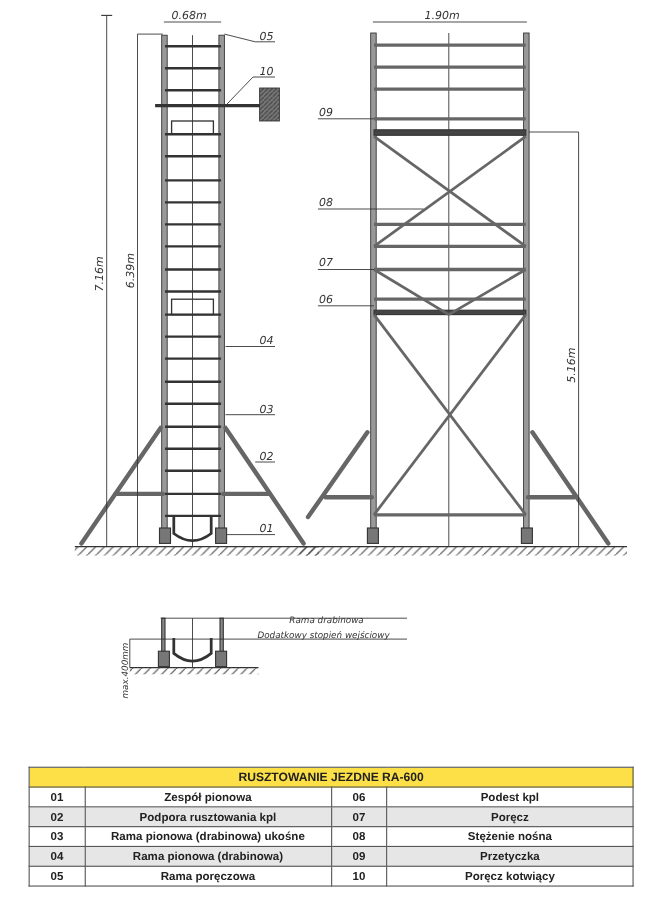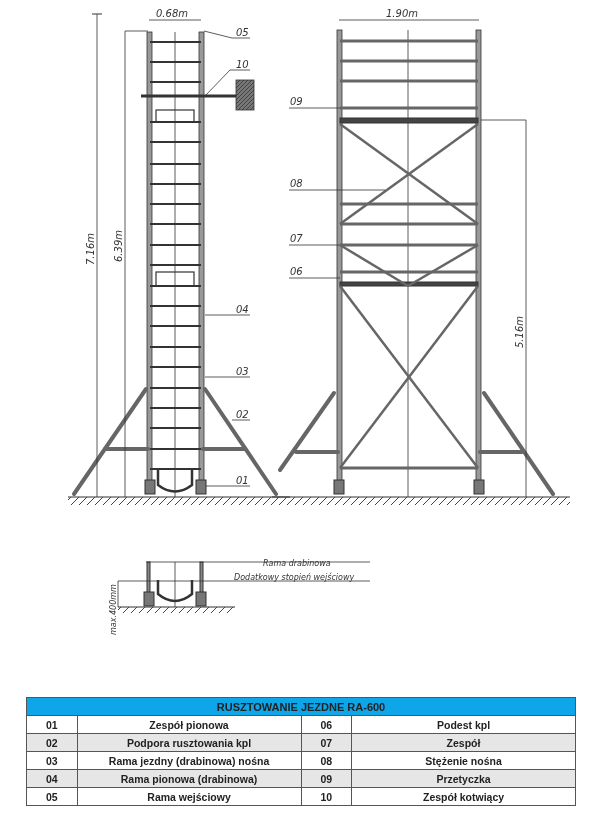--- a/index.html
+++ b/index.html
@@ -3,21 +3,21 @@
 <meta charset="utf-8">
 <style>
   html, body { margin: 0; padding: 0; background: #ffffff; }
   body { width: 600px; height: 816px; position: relative; overflow: hidden; font-family: "Liberation Sans", sans-serif; }
   #drawing { position: absolute; left: 0; top: 0; width: 600px; height: 690px; }
   .lbl { font-family: "DejaVu Sans", sans-serif; font-style: italic; font-size: 10px; fill: #333; }
   .dimlbl { font-family: "DejaVu Sans", sans-serif; font-style: italic; font-size: 10px; fill: #333; }
   .note { font-family: "DejaVu Sans", sans-serif; font-style: italic; font-size: 8px; fill: #333; }
   #parts-table { position: absolute; left: 26px; top: 697px; width: 550px; border-collapse: collapse; font-family: "Liberation Sans", sans-serif; font-weight: bold; font-size: 10.5px; color: #222; }
   #parts-table td, #parts-table th { border: 1px solid #555; height: 17px; padding: 0; text-align: center; }
-  #parts-table th { background: #0ea5e9; font-size: 11px; }
+  #parts-table th { background: #fde047; font-size: 11px; }
   #parts-table tr.shade td { background: #e6e6e6; }
   #parts-table td.num { width: 50px; }
   #parts-table td.name { width: 225px; }
 </style>
 </head>
 <body>
 
 <svg id="drawing" viewBox="0 0 600 690" xmlns="http://www.w3.org/2000/svg">
   <defs>
     <pattern id="hatch" width="8" height="8" patternUnits="userSpaceOnUse">
@@ -208,34 +208,34 @@
     <tr>
       <td class="num">01</td>
       <td class="name">Zespół pionowa</td>
       <td class="num">06</td>
       <td class="name">Podest kpl</td>
     </tr>
     <tr class="shade">
       <td class="num">02</td>
       <td class="name">Podpora rusztowania kpl</td>
       <td class="num">07</td>
-      <td class="name">Zespół</td>
+      <td class="name">Poręcz</td>
     </tr>
     <tr>
       <td class="num">03</td>
-      <td class="name">Rama jezdny (drabinowa) nośna</td>
+      <td class="name">Rama pionowa (drabinowa) ukośne</td>
       <td class="num">08</td>
       <td class="name">Stężenie nośna</td>
     </tr>
     <tr class="shade">
       <td class="num">04</td>
       <td class="name">Rama pionowa (drabinowa)</td>
       <td class="num">09</td>
       <td class="name">Przetyczka</td>
     </tr>
     <tr>
       <td class="num">05</td>
-      <td class="name">Rama wejściowy</td>
+      <td class="name">Rama poręczowa</td>
       <td class="num">10</td>
-      <td class="name">Zespół kotwiący</td>
+      <td class="name">Poręcz kotwiący</td>
     </tr>
   </tbody>
 </table>
 
 </body></html>

